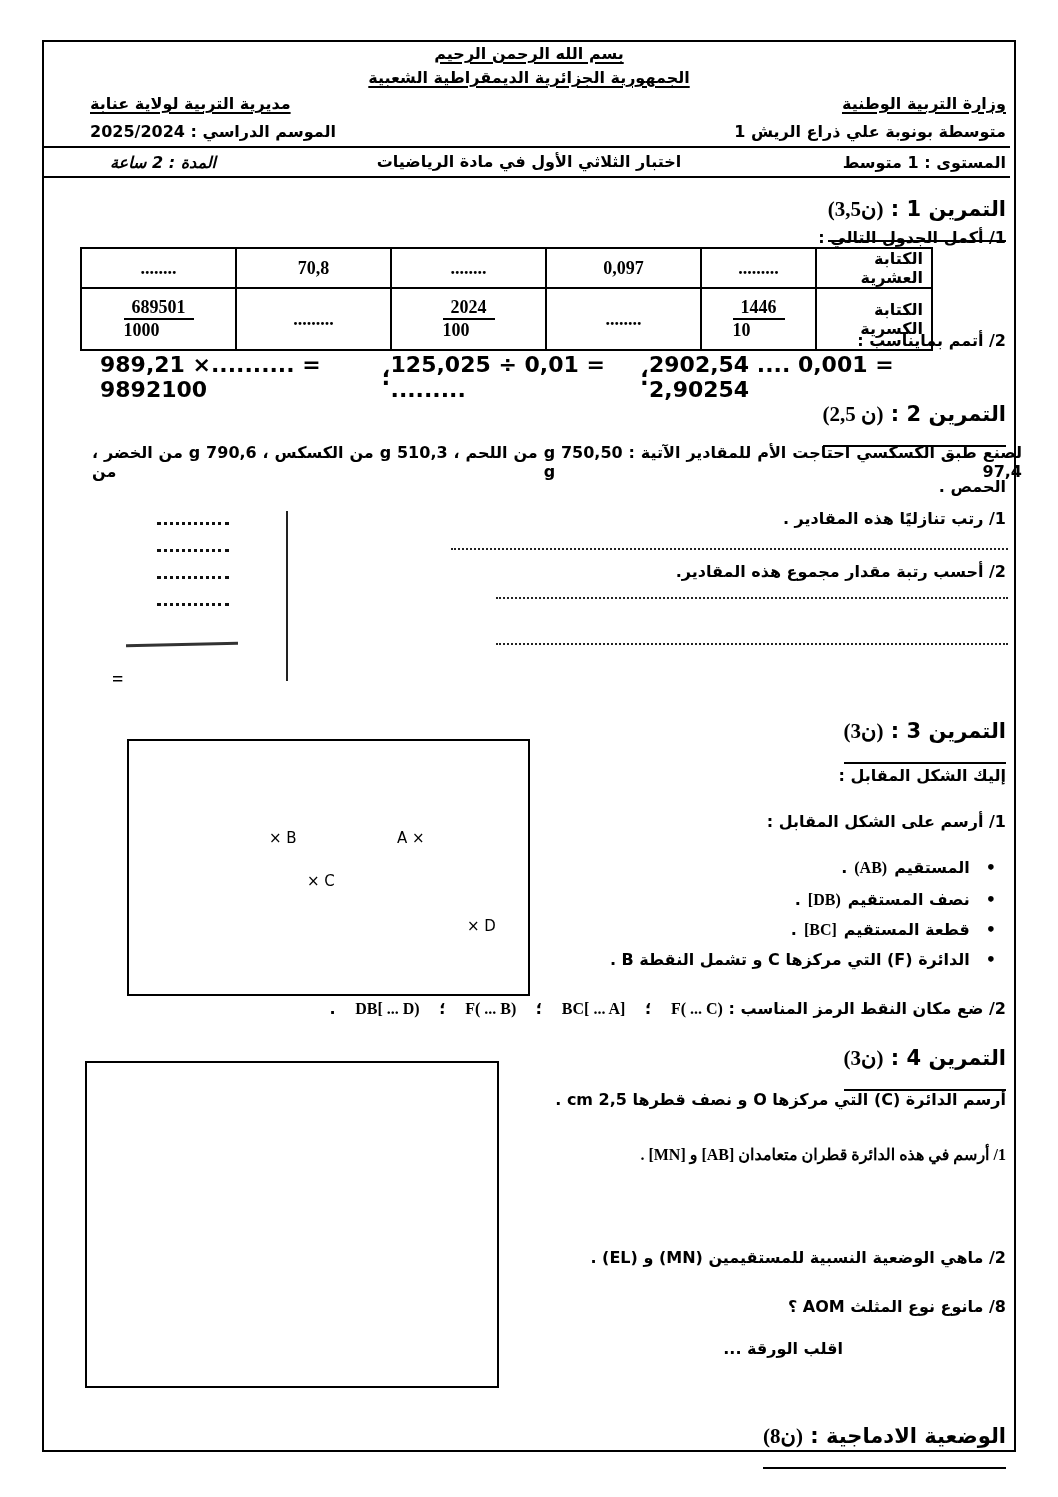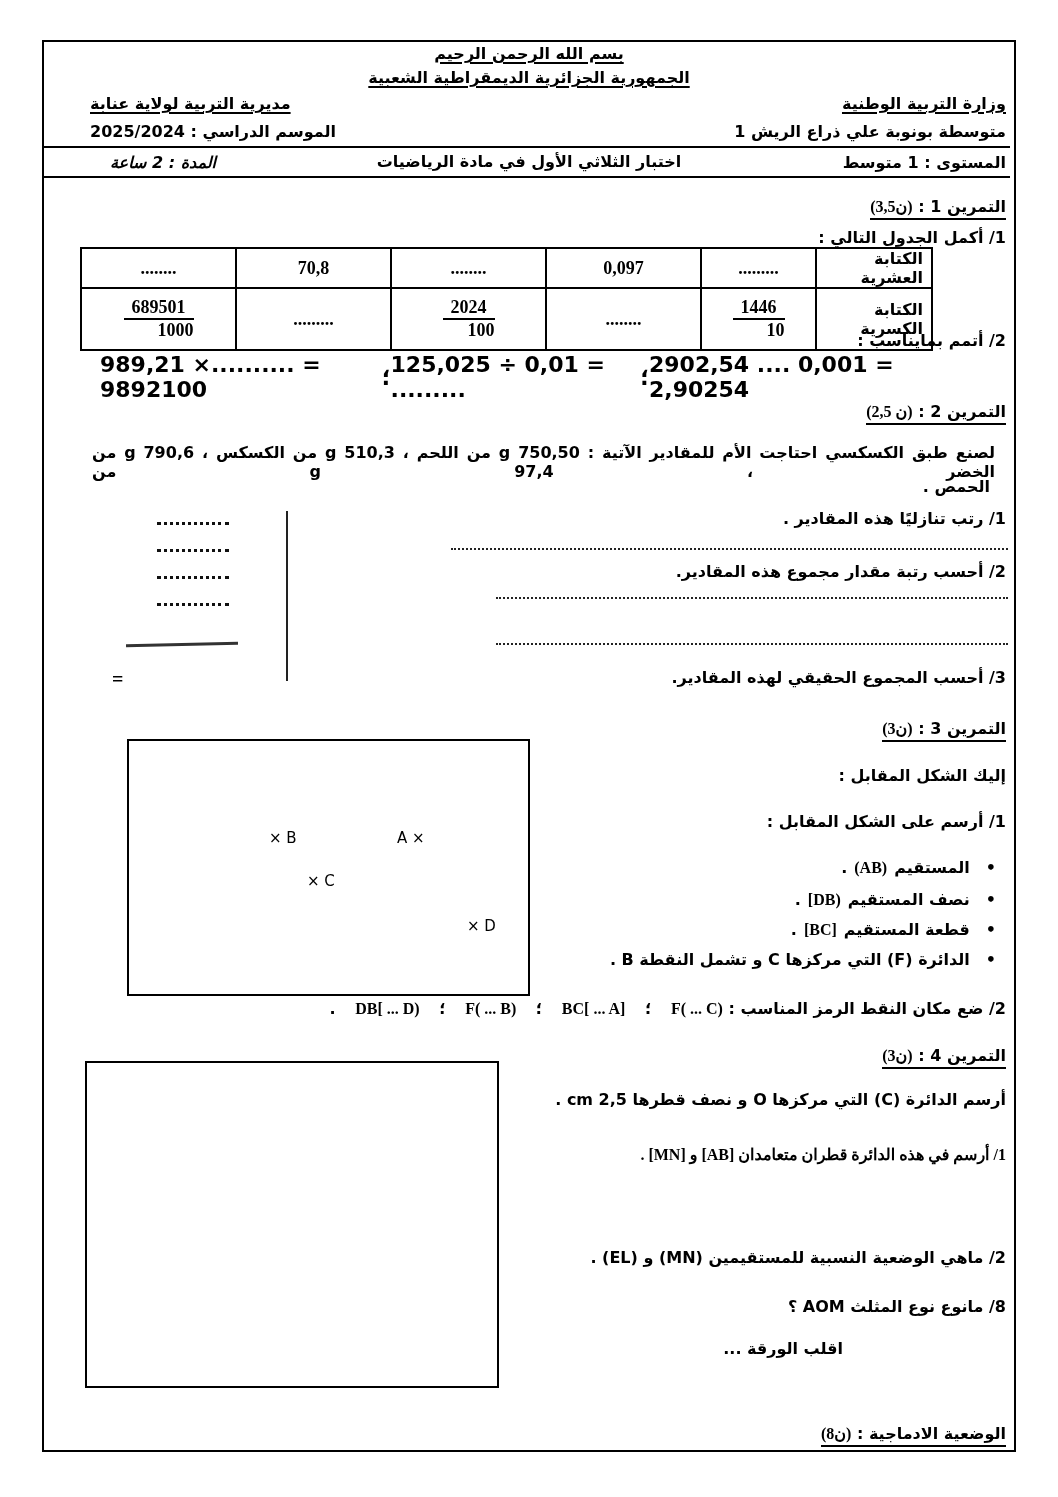--- a/index.html
+++ b/index.html
@@ -4,50 +4,50 @@
 <style>
   html,body{margin:0;padding:0;background:#fff;}
   #page{position:relative;width:1058px;height:1497px;background:#fff;color:#000;
         font-family:"DejaVu Sans",sans-serif;overflow:hidden;}
   .abs{position:absolute;}
   .rtl{direction:rtl;text-align:right;}
   .b{font-weight:bold;}
   .t16{font-size:16px;}
   .center{left:0;right:0;text-align:center;}
   .uspan{text-decoration:underline;text-decoration-thickness:2px;text-underline-offset:3px;}
-  .extitle{font-weight:bold;font-size:16px;border-bottom:2px solid #000;padding-bottom:2px;}
+  .extitle{font-weight:bold;font-size:21px;border-bottom:2px solid #000;padding-bottom:18px;}
   .ltrseg{direction:ltr;unicode-bidi:bidi-override;display:inline-block;
           font-family:"Liberation Serif","DejaVu Serif",serif;}
   .serif{font-family:"Liberation Serif","DejaVu Serif",serif;}
   .frame{left:42px;top:40px;width:970px;height:1408px;border:2px solid #000;}
   .rule{height:2px;background:#000;left:44px;width:966px;}
   
   #ex1table{left:80px;top:247px;}
   #ex1table table{border-collapse:collapse;direction:rtl;}
   #ex1table td{border:2px solid #000;text-align:center;vertical-align:middle;padding:0 4px;}
   #ex1table .hcell{text-align:right;padding-right:8px;font-weight:bold;font-size:16px;}
   #ex1table .r1{height:32px;}
   #ex1table .r2{height:62px;}
   .num-cell{font-family:"Liberation Serif","DejaVu Serif",serif;font-weight:bold;font-size:18px;}
-  .frac{display:inline-block;text-align:right;line-height:1.15;}
+  .frac{display:inline-block;text-align:left;line-height:1.15;}
   .frac .fnum{display:block;border-bottom:2px solid #000;padding:0 8px;}
   .frac .fden{display:block;}
   
   #ex1ops{left:100px;top:352px;width:845px;display:flex;justify-content:space-between;
           align-items:center;font-size:22px;font-weight:600;}
   
   .dotline{border-bottom:2px dotted #222;height:10px;}
   .wdot{border-bottom:3px dotted #111;height:8px;left:157px;width:72px;}
   
   .bullet{margin-left:16px;}
   .bline .txt{margin-left:7px;}
   .bline .ltrseg{margin-left:7px;}
   .seg{margin-left:14px;}
   .sep{margin-left:14px;}
-  #ex2intro1{left:92px;right:63px;text-align:justify;text-align-last:justify;}
+  #ex2intro1{left:92px;right:36px;text-align:justify;text-align-last:justify;}
   .box{border:2px solid #000;background:#fff;}
   .pt{position:absolute;font-size:15px;font-weight:normal;
       font-family:"DejaVu Sans",sans-serif;white-space:nowrap;}
 </style>
 </head>
 <body>
 
 <div id="page">
   <div class="abs frame"></div>
 
@@ -123,28 +123,27 @@
     <span>125,025 ÷ 0,01 = .........</span>
     <span>؛</span>
     <span>2902,54 .... 0,001 = 2,90254</span>
   </div>
 
   <div class="abs rtl extitle" style="top:402px;right:52px;">
     <span>التمرين 2 :</span>
     <span class="ltrseg">(2,5 ن)</span>
   </div>
   <div class="abs rtl b t16" id="ex2intro1" style="top:443px;">لصنع طبق الكسكسي احتاجت الأم للمقادير الآتية : g 750,50 من اللحم ، g 510,3 من الكسكس ، g 790,6 من الخضر ، g 97,4 من</div>
-  <div class="abs rtl b t16" style="top:477px;right:68px;">الحمص .</div>
+  <div class="abs rtl b t16" style="top:477px;right:52px;">الحمص .</div>
 
   <div class="abs rtl b t16" style="top:509px;right:52px;">1/ رتب تنازليًا هذه المقادير .</div>
   <div class="abs dotline" style="top:538px;right:50px;width:557px;"></div>
   <div class="abs rtl b t16" style="top:562px;right:52px;">2/ أحسب رتبة مقدار مجموع هذه المقادير.</div>
   <div class="abs dotline" style="top:587px;right:50px;width:512px;"></div>
   <div class="abs dotline" style="top:633px;right:50px;width:512px;"></div>
-  <div class="abs rtl b t16" style="top:668px;right:52px;">3/ أحسب المجموع الحقيقي لهذه المقادير.</div>
 
   <div class="abs" style="left:286px;top:511px;width:2px;height:170px;background:#222;"></div>
   <div class="abs wdot" style="top:514px;"></div>
   <div class="abs wdot" style="top:541px;"></div>
   <div class="abs wdot" style="top:568px;"></div>
   <div class="abs wdot" style="top:595px;"></div>
   <div class="abs" style="left:126px;top:643px;width:112px;height:3px;background:#333;transform:rotate(-1.3deg);"></div>
   <div class="abs b serif" style="left:112px;top:668px;font-size:20px;">=</div>
 
   <div class="abs rtl extitle" style="top:719px;right:52px;">

